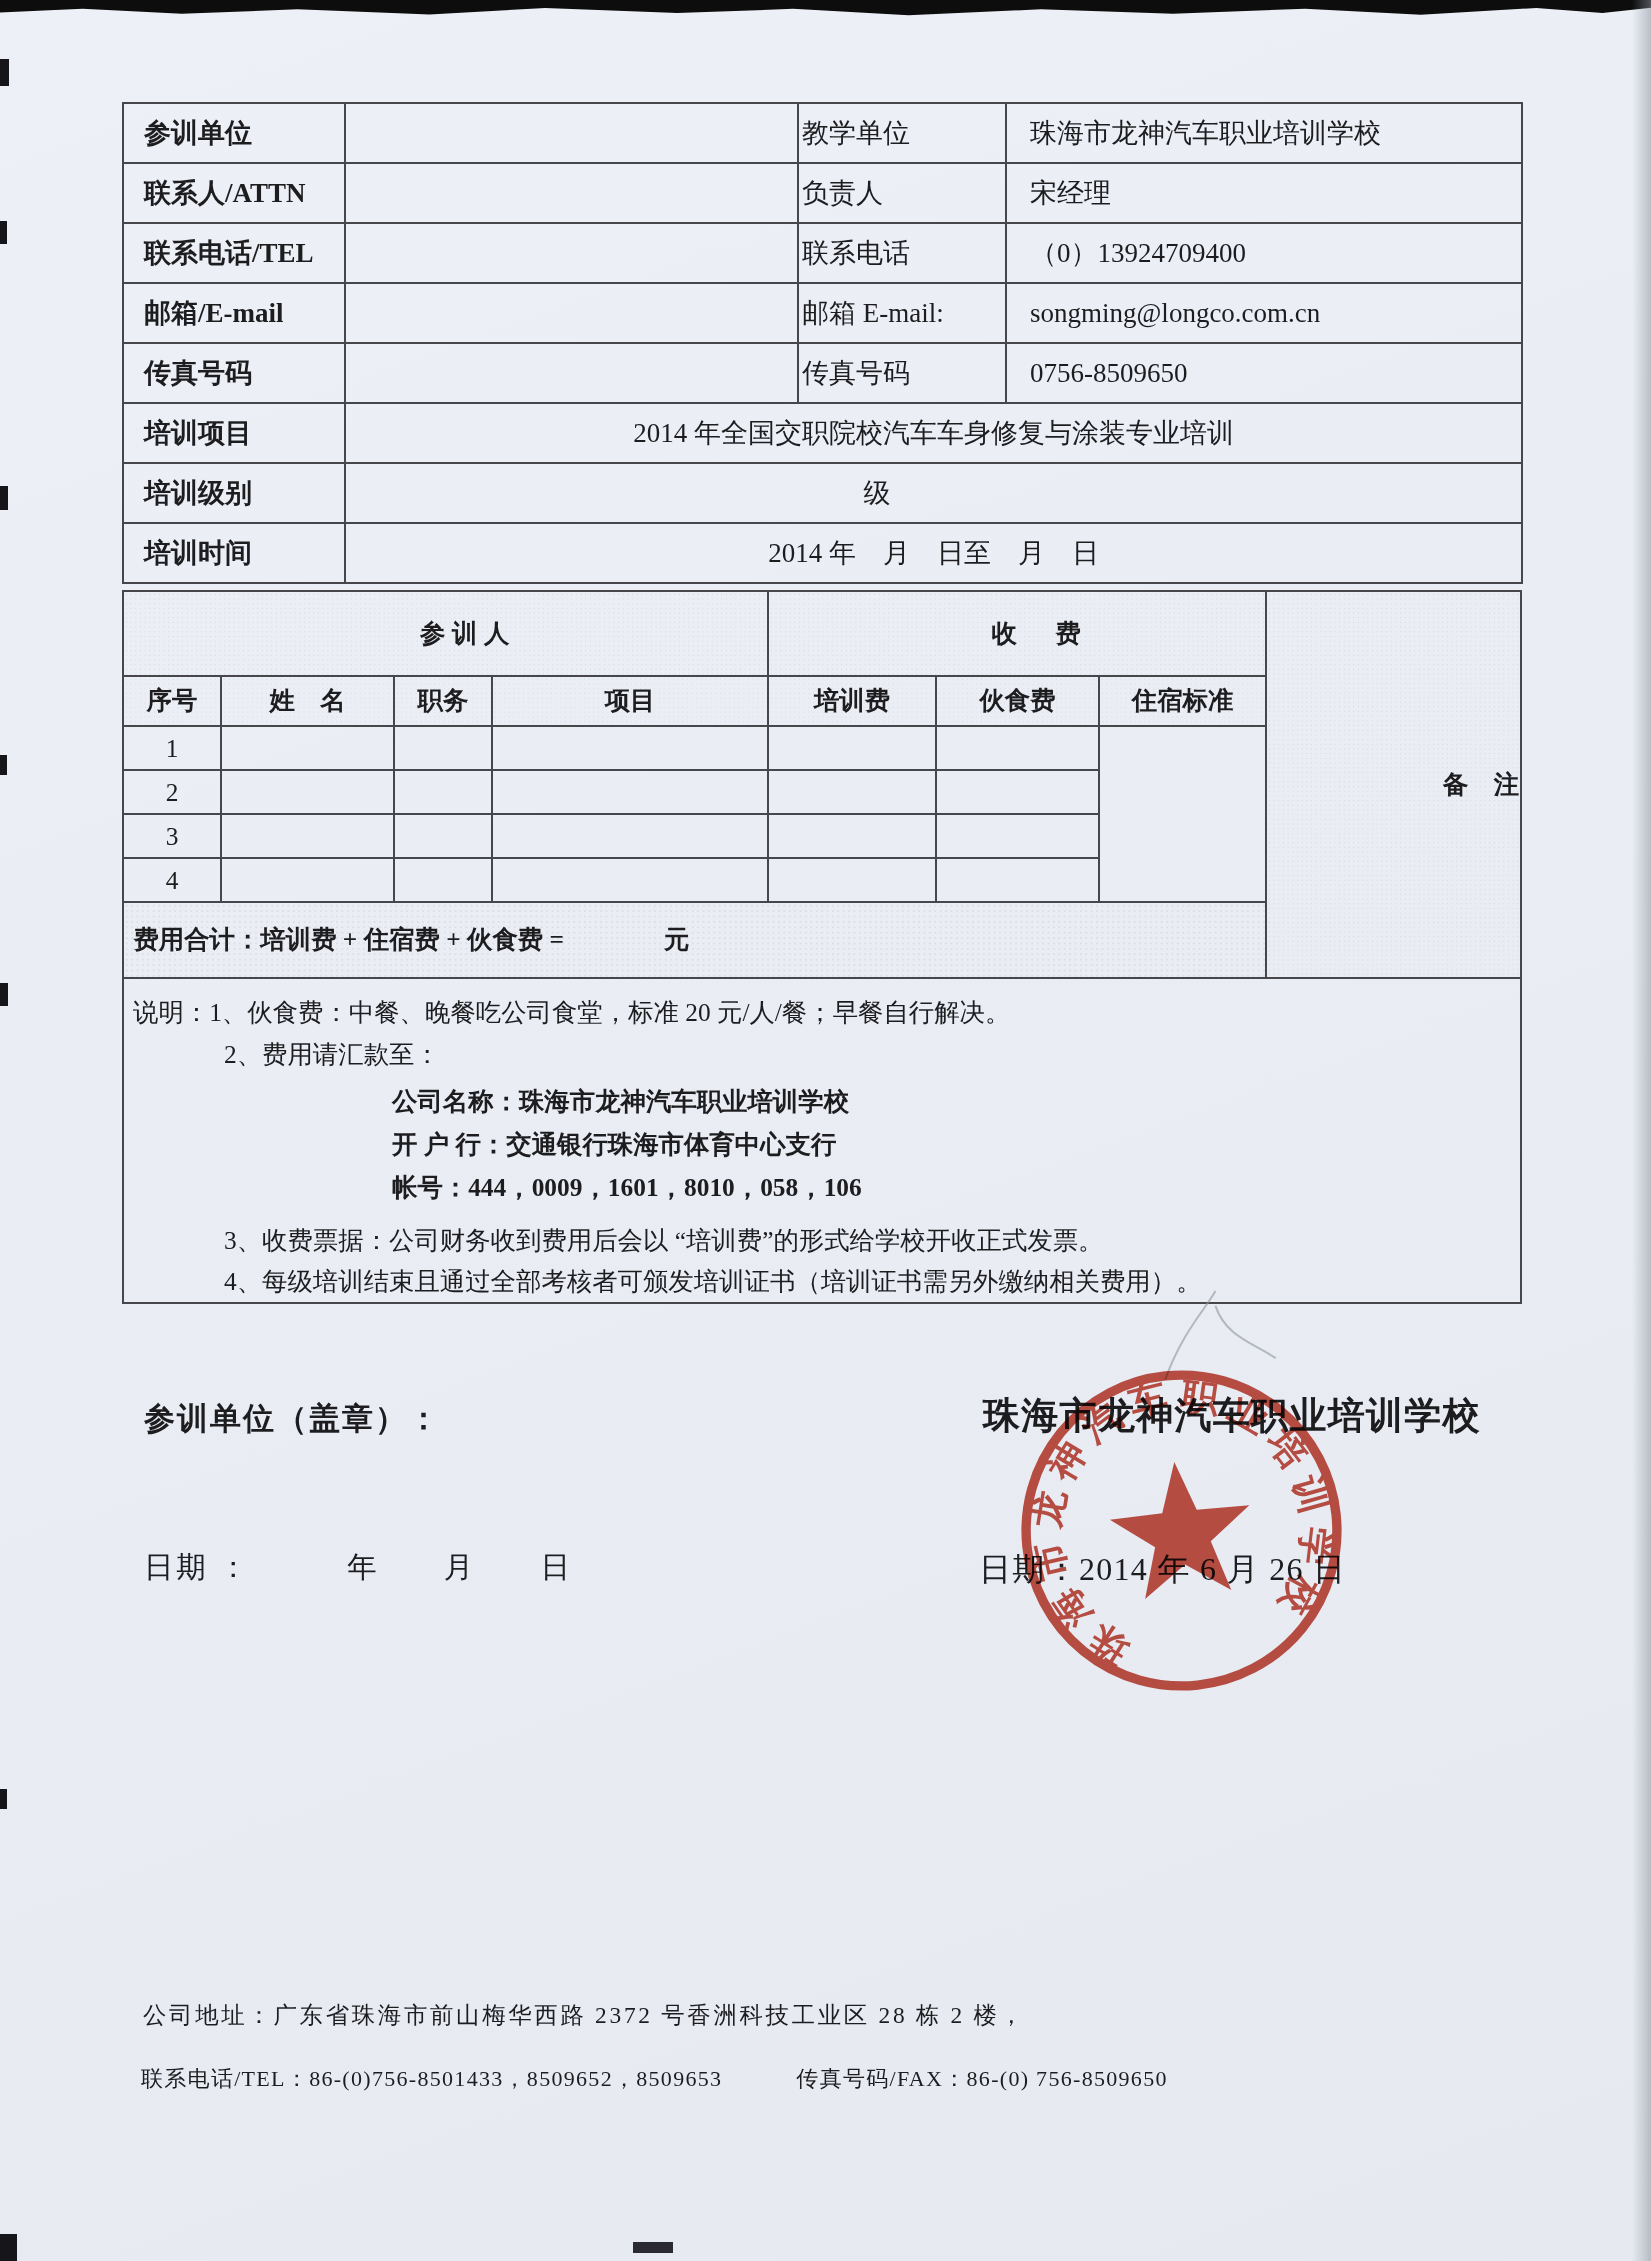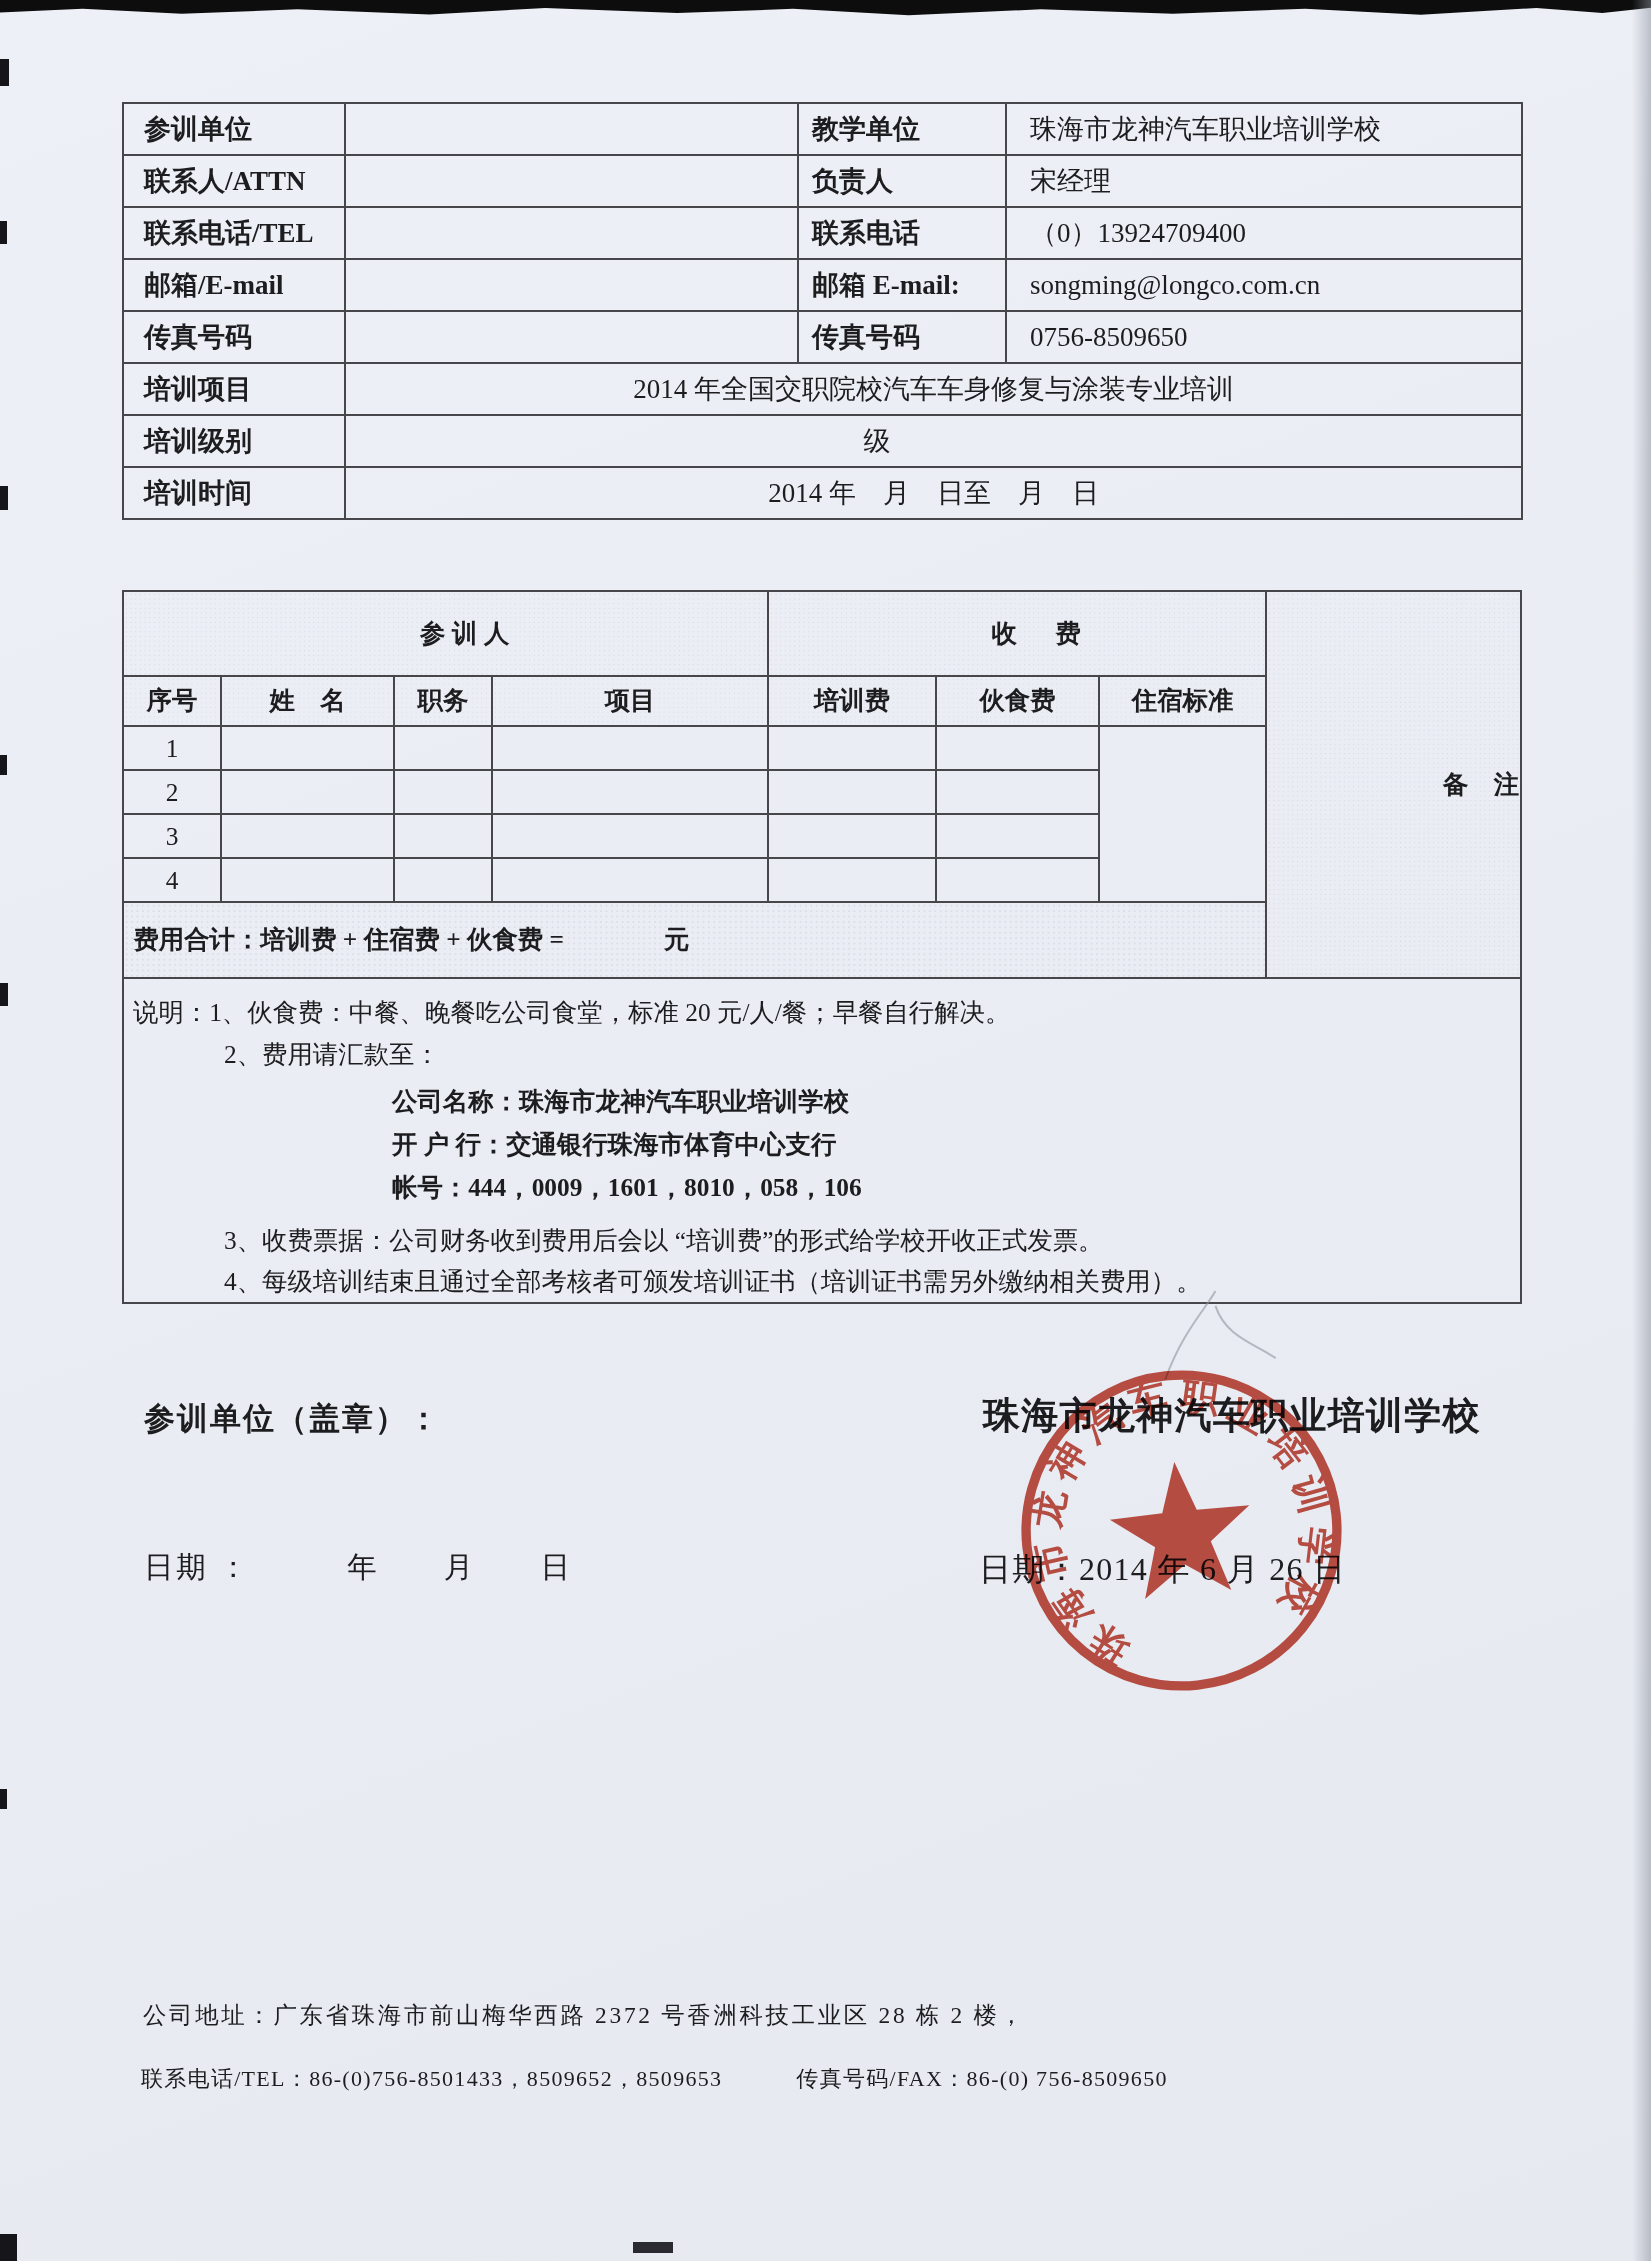--- a/index.html
+++ b/index.html
@@ -24,23 +24,23 @@
   .m7{top:2234px;width:17.4px;height:27.5px;}
   .m8{left:633px;top:2242px;width:40px;height:10.7px;background:#2a2a30;}
   
   .title-row{position:absolute;left:142px;top:28px;display:flex;align-items:baseline;gap:10.7px;}
   .title-prefix{font-size:25.4px;font-weight:bold;letter-spacing:1.3px;}
   .title-main{font-size:37px;font-weight:bold;letter-spacing:17.4px;}
   
   table{border-collapse:collapse;table-layout:fixed;}
   .info-table{position:absolute;left:122px;top:102px;width:1398px;border:2px solid #3e3e42;}
   .info-table td{border:2px solid #47474b;font-size:27px;overflow:hidden;}
-  .info-table tr{height:52px;border-radius:16px;}
+  .info-table tr{height:60px;border-radius:16px;}
   .cell-label{font-weight:bold;padding-left:20px;}
-  .cell-label2{font-weight:bold;padding-left:13px;margin-left:12px;}
+  .cell-label2{font-weight:normal;padding-left:3px;margin-left:12px;}
   .cell-value2{padding-left:23px;}
   .cell-wide{text-align:center;}
   .pad-project{}
   .pad-level{padding-right:114px;}
   .pt-table{position:absolute;left:122px;top:590px;width:1398px;border:2px solid #3e3e42;}
   .pt-table td{border:2px solid #47474b;font-size:25.4px;overflow:hidden;}
   .row-grp{height:85px;}
   .row-sub{height:50px;}
   .row-data{height:44px;}
   .row-total{height:76px;}

